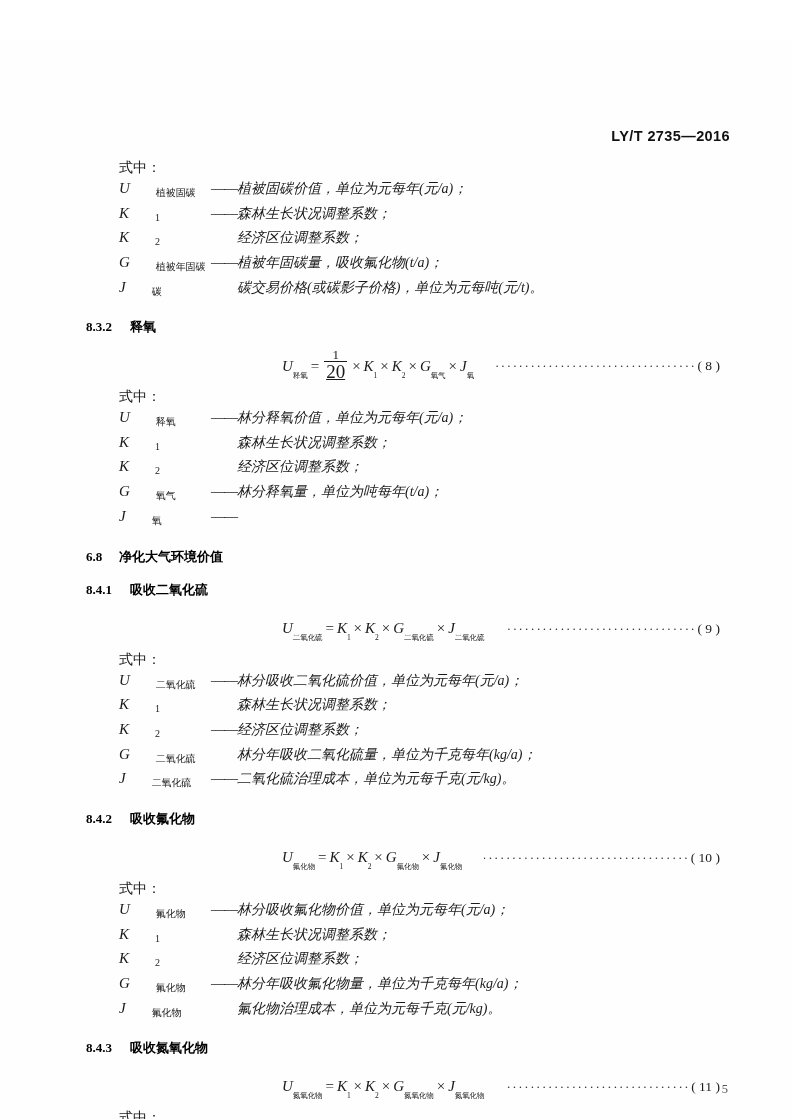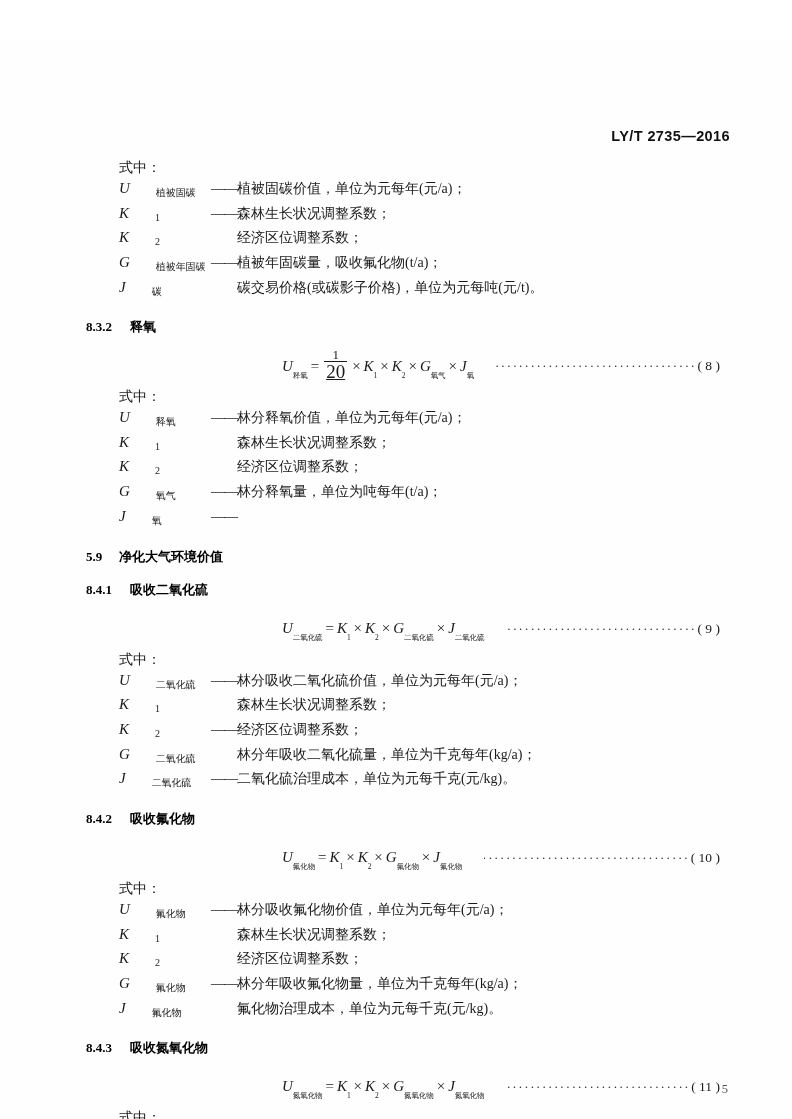--- a/index.html
+++ b/index.html
@@ -110,20 +110,21 @@
   .dash {
     display: inline-block;
     width: 26px;
     flex: 0 0 26px;
     letter-spacing: -1px;
     font-size: 14px;
   }
   .dash.blank { visibility: hidden; }
   .deftext {
     flex: 1 1 auto;
+    font-style: italic;
   }
 
   
   .eqrow {
     position: relative;
     display: flex;
     align-items: center;
     font-size: 14px;
     margin: 0;
     height: 34px;
@@ -294,21 +295,21 @@
             <span class="symcell"><span class="sym">G<sub>氧气</sub></span></span>
             <span class="dash">——</span>
             <span class="deftext">林分释氧量，单位为吨每年(t/a)；</span>
           </li>
           <li class="defrow">
             <span class="symcell"><span class="sym">J<sub>氧</sub></span></span>
             <span class="dash">——</span>
           </li>
         </ul>
         <div class="sp20"></div>
-        <div class="clause lvl2"><span class="num">5.9</span><span>净化大气环境价值</span></div>
+        <div class="clause lvl2"><span class="num">6.8</span><span>净化大气环境价值</span></div>
         <div class="sp18"></div>
         <div class="clause"><span class="num">8.4.1</span><span>吸收二氧化硫</span></div>
         <div class="sp14"></div>
         <div class="eqrow">
           <span class="eqbody">
             <i>U<sub>二氧化硫</sub></i>
             <span class="op">=</span>
             <span><i>K<sub>1</sub></i></span>
             <span><span class="op">×</span><i>K<sub>2</sub></i></span>
             <span><span class="op">×</span><i>G<sub>二氧化硫</sub></i></span>

